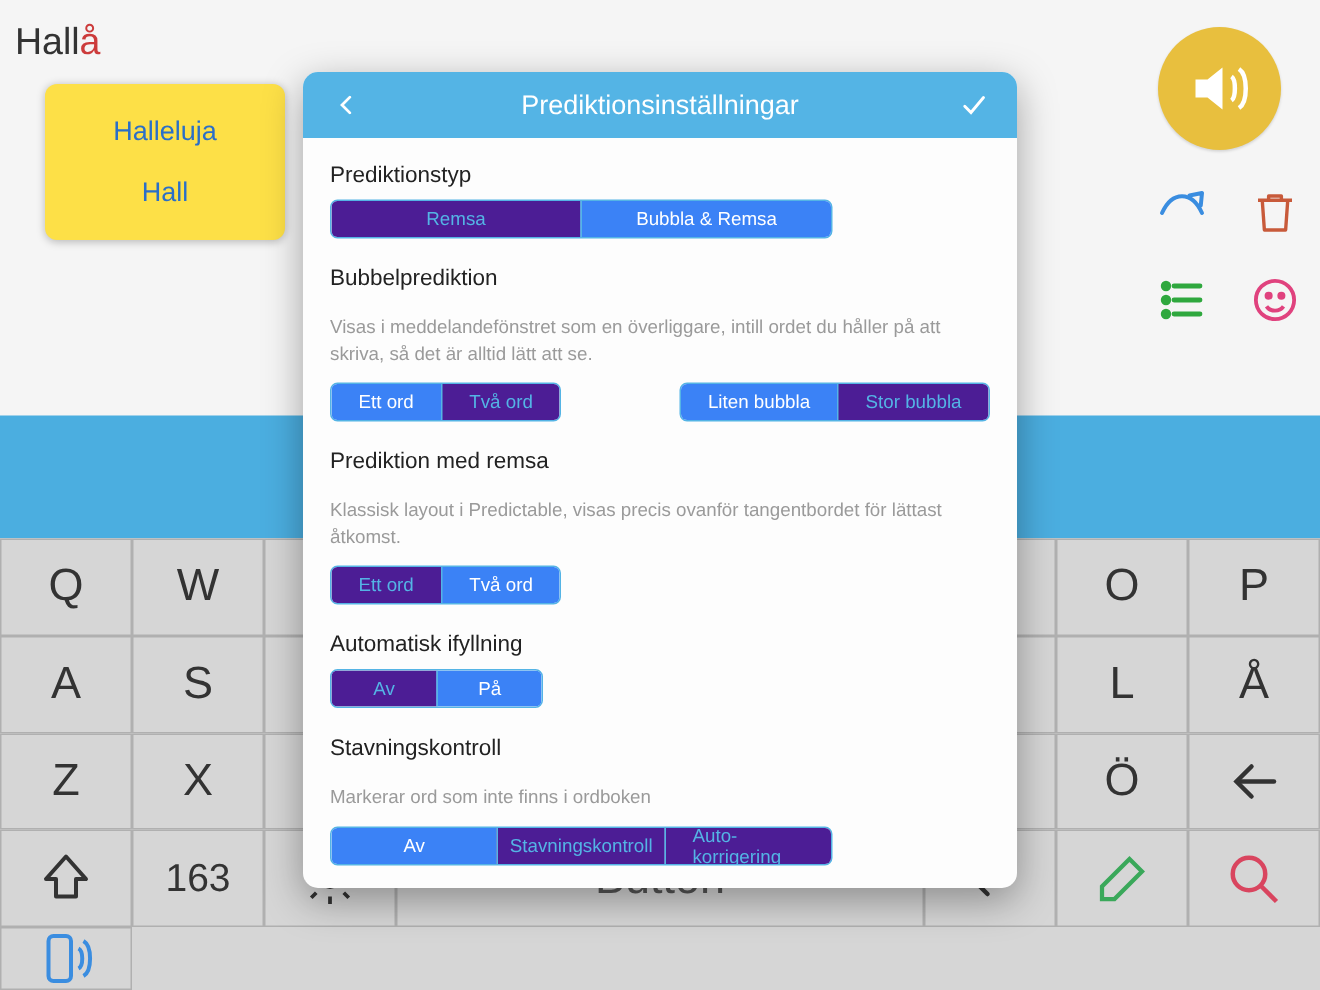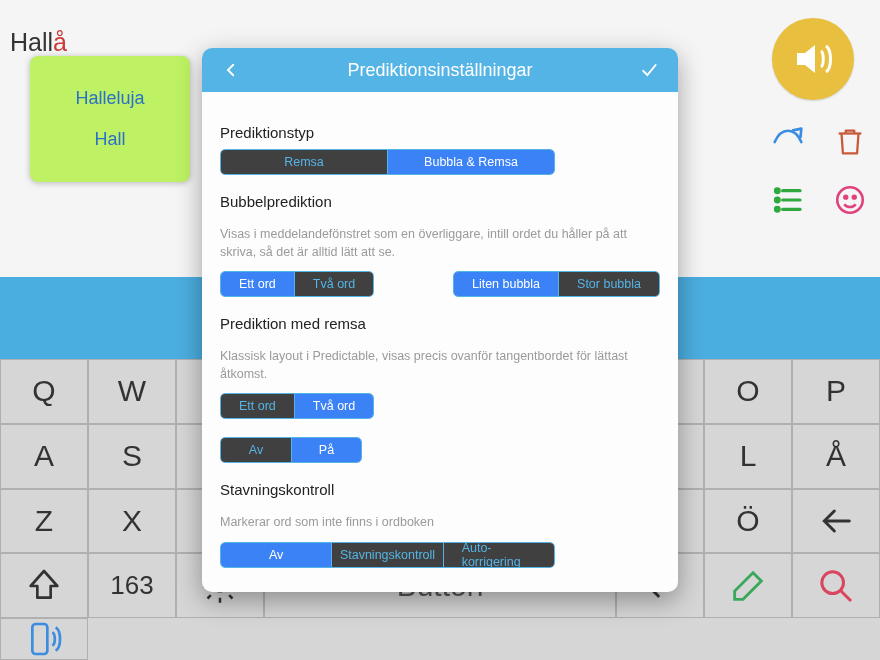--- a/index.html
+++ b/index.html
@@ -1,28 +1,28 @@
 <!DOCTYPE html>
 <html><head>
 <meta charset="utf-8">
 <style>
   * { box-sizing: border-box; margin: 0; padding: 0; }
   html, body { width: 880px; height: 660px; overflow: hidden; font-family: -apple-system, "Helvetica Neue", Arial, sans-serif; }
   body { background: #f5f5f5; position: relative; }
 
   
-  .typed-word { position: absolute; top: 28px; left: 10px; font-size: 25px; color: #333; }
+  .typed-word { position: absolute; top: 14px; left: 10px; font-size: 25px; color: #333; }
   .typed-word .umlaut { color: #cc3b3b; }
 
   
   .popover {
     position: absolute; top: 56px; left: 30px; width: 160px;
-    background: #bef264; border-radius: 8px;
+    background: #fde047; border-radius: 8px;
     box-shadow: 0 1px 6px rgba(0,0,0,.25);
-    padding: 22px 0;
+    padding: 11px 0;
   }
   .popover-item {
     padding: 10px 16px; text-align: center; color: #2a6fc8; font-size: 18px;
   }
 
   
   .side-icons { position: absolute; right: 0; top: 120px; width: 130px; display: flex; flex-wrap: wrap; gap: 14px 18px; padding-left: 16px; }
   .side-icons .cell { width: 44px; height: 44px; display: flex; align-items: center; justify-content: center; }
   .speaker-btn {
     position: absolute; top: 18px; right: 26px;
@@ -59,34 +59,34 @@
     box-shadow: 0 8px 26px rgba(0,0,0,.35);
     overflow: hidden;
   }
   .modal-header {
     background: #54b4e5; color: #fff; height: 44px;
     display: flex; align-items: center; justify-content: space-between;
     padding: 0 14px; font-size: 18px; font-weight: 300;
   }
   .modal-header .title { flex: 1; text-align: center; }
   .modal-header .hbtn { width: 30px; display: flex; align-items: center; justify-content: center; }
-  .modal-body { padding: 32px 18px 20px; max-height: 500px; overflow: hidden; }
+  .modal-body { padding: 16px 18px 20px; max-height: 500px; overflow: hidden; }
   .section { margin-bottom: 18px; }
   .sec-title { font-size: 15px; color: #222; margin-bottom: 8px; }
   .sec-desc { font-size: 12.5px; color: #9a9a9a; margin-bottom: 10px; line-height: 1.4; margin-top: 16px; }
 
   .seg {
     display: inline-flex; border: 1px solid #54b4e5; border-radius: 5px; overflow: hidden;
     height: 26px;
   }
   .seg + .seg { margin-left: 0; }
   .seg-right { float: right; }
   .seg .opt {
     padding: 0 18px; font-size: 12.5px; display: flex; align-items: center; justify-content: center;
-    color: #54b4e5; background: #404040; cursor: pointer;
+    color: #54b4e5; background: #4c1d95; cursor: pointer;
     border-left: 1px solid #54b4e5;
     min-width: 70px;
   }
   .seg .opt:first-child { border-left: none; }
   .seg .opt.active { background: #3b82f6; color: #fff; }
   .seg.wide .opt { flex: 1; min-width: 0; }
   .seg.full { display: flex; width: 335px; }
   .seg.row3 { display:flex; width: 335px; }
   .seg.row3 .opt { flex: 1; }
 
@@ -268,20 +268,21 @@
       <div class="section">
         <div class="sec-title">Prediktion med remsa</div>
         <div class="sec-desc">Klassisk layout i Predictable, visas precis ovanför tangentbordet för lättast åtkomst.</div>
         <div class="seg">
           <div class="opt">Ett ord</div>
           <div class="opt active">Två ord</div>
         </div>
       </div>
 
       <div class="section">
+        <div class="sec-title">Automatisk ifyllning</div>
         <div class="seg">
           <div class="opt">Av</div>
           <div class="opt active">På</div>
         </div>
       </div>
 
       <div class="section" style="margin-bottom:4px">
         <div class="sec-title">Stavningskontroll</div>
         <div class="sec-desc">Markerar ord som inte finns i ordboken</div>
         <div class="seg row3">

